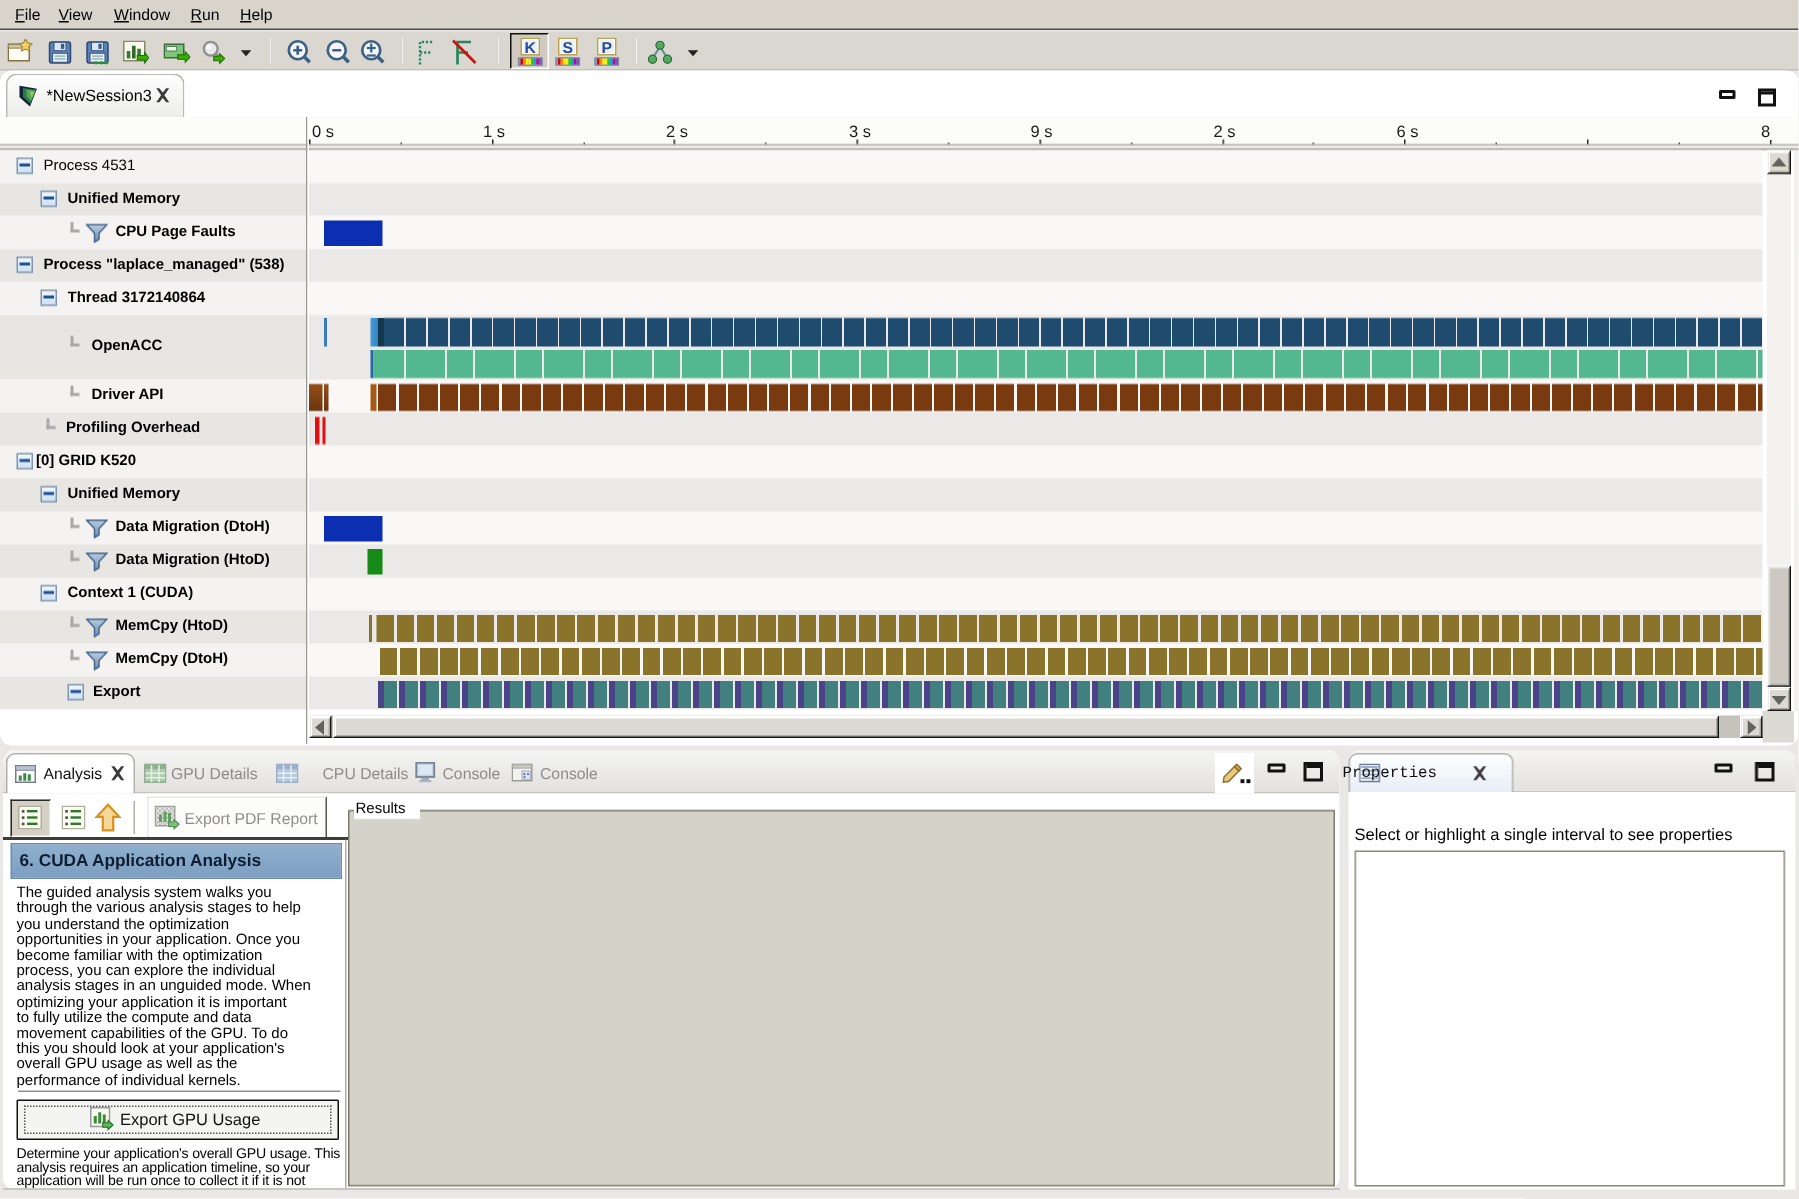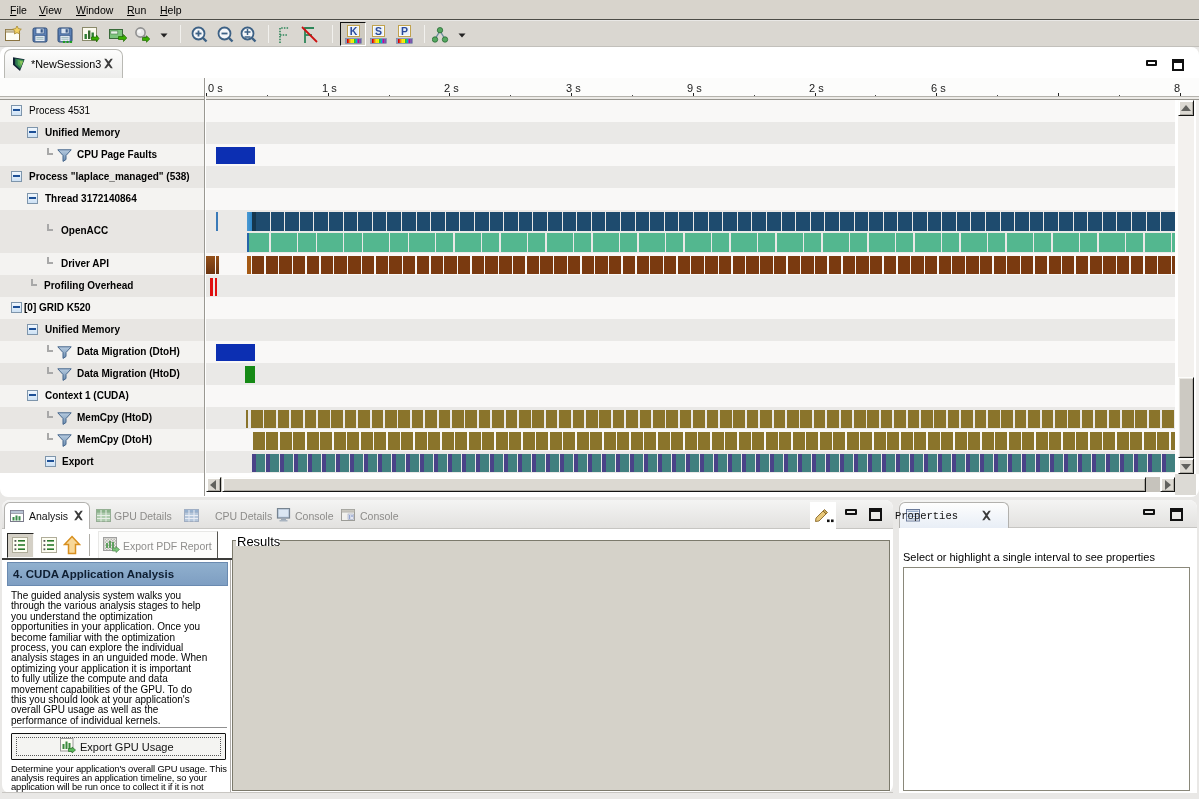--- a/index.html
+++ b/index.html
@@ -508,41 +508,41 @@
 <rect x="0.5" y="0.5" width="13" height="13" fill="url(#chk)" stroke="#888"></rect>
 <rect x="3" y="6" width="2" height="5" fill="#3a8a3a"></rect>
       <rect x="6" y="4" width="2" height="7" fill="#3a8a3a"></rect>
       <rect x="9" y="5" width="2" height="6" fill="#3a8a3a"></rect>
 <path d="M9.5 11 L13 11 L13 9.5 L16.5 12.5 L13 15.5 L13 14 L9.5 14 Z" fill="#58b858" stroke="#2a6a2a" stroke-width="0.7"></path>
 </svg>
   </div>
 <div class="a" style="left:123px;top:540px;font-size:10.5px;color:#8f8e8c;font-weight:normal;white-space:nowrap;will-change:transform;">Export PDF Report</div>
 <div class="a" style="left:2px;top:558px;width:230px;height:2px;background:#3c3c3a"></div>
 <div class="a" style="left:7px;top:562px;width:221px;height:24px;background:linear-gradient(180deg,#90b0ce,#7e9ec2);border:1px solid #6a8ab0"></div>
-<div class="a" style="left:13px;top:568px;font-size:11.5px;color:#0e1e32;font-weight:bold;white-space:nowrap;will-change:transform;">4. CUDA Application Analysis</div>
+<div class="a" style="left:13px;top:568px;font-size:11.5px;color:#0e1e32;font-weight:bold;white-space:nowrap;will-change:transform;">6. CUDA Application Analysis</div>
 <div class="a" style="left:11px;top:591px;width:222px;font-size:10px;line-height:10.4px;color:#000;will-change:transform">The guided analysis system walks you<br>through the various analysis stages to help<br>you understand the optimization<br>opportunities in your application. Once you<br>become familiar with the optimization<br>process, you can explore the individual<br>analysis stages in an unguided mode. When<br>optimizing your application it is important<br>to fully utilize the compute and data<br>movement capabilities of the GPU. To do<br>this you should look at your application's<br>overall GPU usage as well as the<br>performance of individual kernels.</div>
 <div class="a" style="left:12px;top:727px;width:215px;height:1px;background:#909090"></div>
 <div class="a" style="left:11px;top:733px;width:215px;height:27px;background:#f4f4f2;border:1.5px solid #111;border-radius:1px"></div>
 <div class="a" style="left:16px;top:737px;width:205px;height:19px;border:1px dotted #555"></div>
 <div class="a" style="left:60px;top:738px;width:16px;height:16px">
     <svg width="16" height="16" viewBox="0 0 16 16" style="position:absolute;left:0;top:0">
 <rect x="0.5" y="0.5" width="12.5" height="12.5" fill="#fbfbf2" stroke="#999"></rect>
 <rect x="2.5" y="6" width="2" height="5" fill="#3a8a3a"></rect>
       <rect x="5.5" y="3.5" width="2" height="7.5" fill="#3a8a3a"></rect>
       <rect x="8.5" y="5" width="2" height="6" fill="#3a8a3a"></rect>
 <path d="M8.5 10.5 L12 10.5 L12 9 L15.5 12 L12 15 L12 13.5 L8.5 13.5 Z" fill="#58b858" stroke="#2a6a2a" stroke-width="0.7"></path>
 </svg>
   </div>
 <div class="a" style="left:80px;top:741px;font-size:11px;color:#111;font-weight:normal;white-space:nowrap;will-change:transform;">Export GPU Usage</div>
 <div class="a" style="left:11px;top:764px;width:222px;font-size:9.4px;line-height:9px;color:#000;letter-spacing:-0.12px;will-change:transform">Determine your application's overall GPU usage. This<br>analysis requires an application timeline, so your<br>application will be run once to collect it if it is not</div>
 <div class="a" style="left:230px;top:560px;width:1px;height:233px;background:#b0aeaa"></div>
 <div class="a" style="left:2px;top:792px;width:891px;height:1px;background:#c8c6c2"></div>
 <div class="a" style="left:232px;top:540px;width:658px;height:251px;background:#d5d2c9;border:1px solid #7c7a6c"></div>
 <div class="a" style="left:236px;top:533px;width:44px;height:13px;background:#fff"></div>
-<div class="a" style="left:237px;top:534px;font-size:13px;color:#000;font-weight:normal;white-space:nowrap;will-change:transform;">Results</div>
+<div class="a" style="left:237px;top:534px;font-size:10px;color:#000;font-weight:normal;white-space:nowrap;will-change:transform;">Results</div>
 <div class="a" style="left:899px;top:500px;width:298px;height:293px;background:#fff;border-radius:8px 8px 0 0"></div>
 <div class="a" style="left:899px;top:500px;width:298px;height:28px;background:linear-gradient(180deg,#f4f4f3,#e3e2e0);border-bottom:1px solid #c6c5c2;border-radius:8px 8px 0 0"></div>
 <div class="a" style="left:899px;top:502px;width:110px;height:26px;background:linear-gradient(180deg,#fefefe,#e8eef6);border:1px solid #b2b1ae;border-bottom:none;border-radius:6px 6px 0 0"></div>
 <div class="a" style="left:906px;top:509px;width:15px;height:13px">
     <svg width="15" height="13" viewBox="0 0 15 13" style="position:absolute;left:0;top:0">
 <rect x="0.5" y="0.5" width="13" height="11.5" fill="#fff" stroke="#6a7a9a"></rect>
 <g fill="#9ab0cc">
         <rect x="1.5" y="1.5" width="11" height="1.6"></rect>
         <rect x="1.5" y="4.2" width="11" height="1.3"></rect>
         <rect x="1.5" y="6.7" width="11" height="1.3"></rect>

